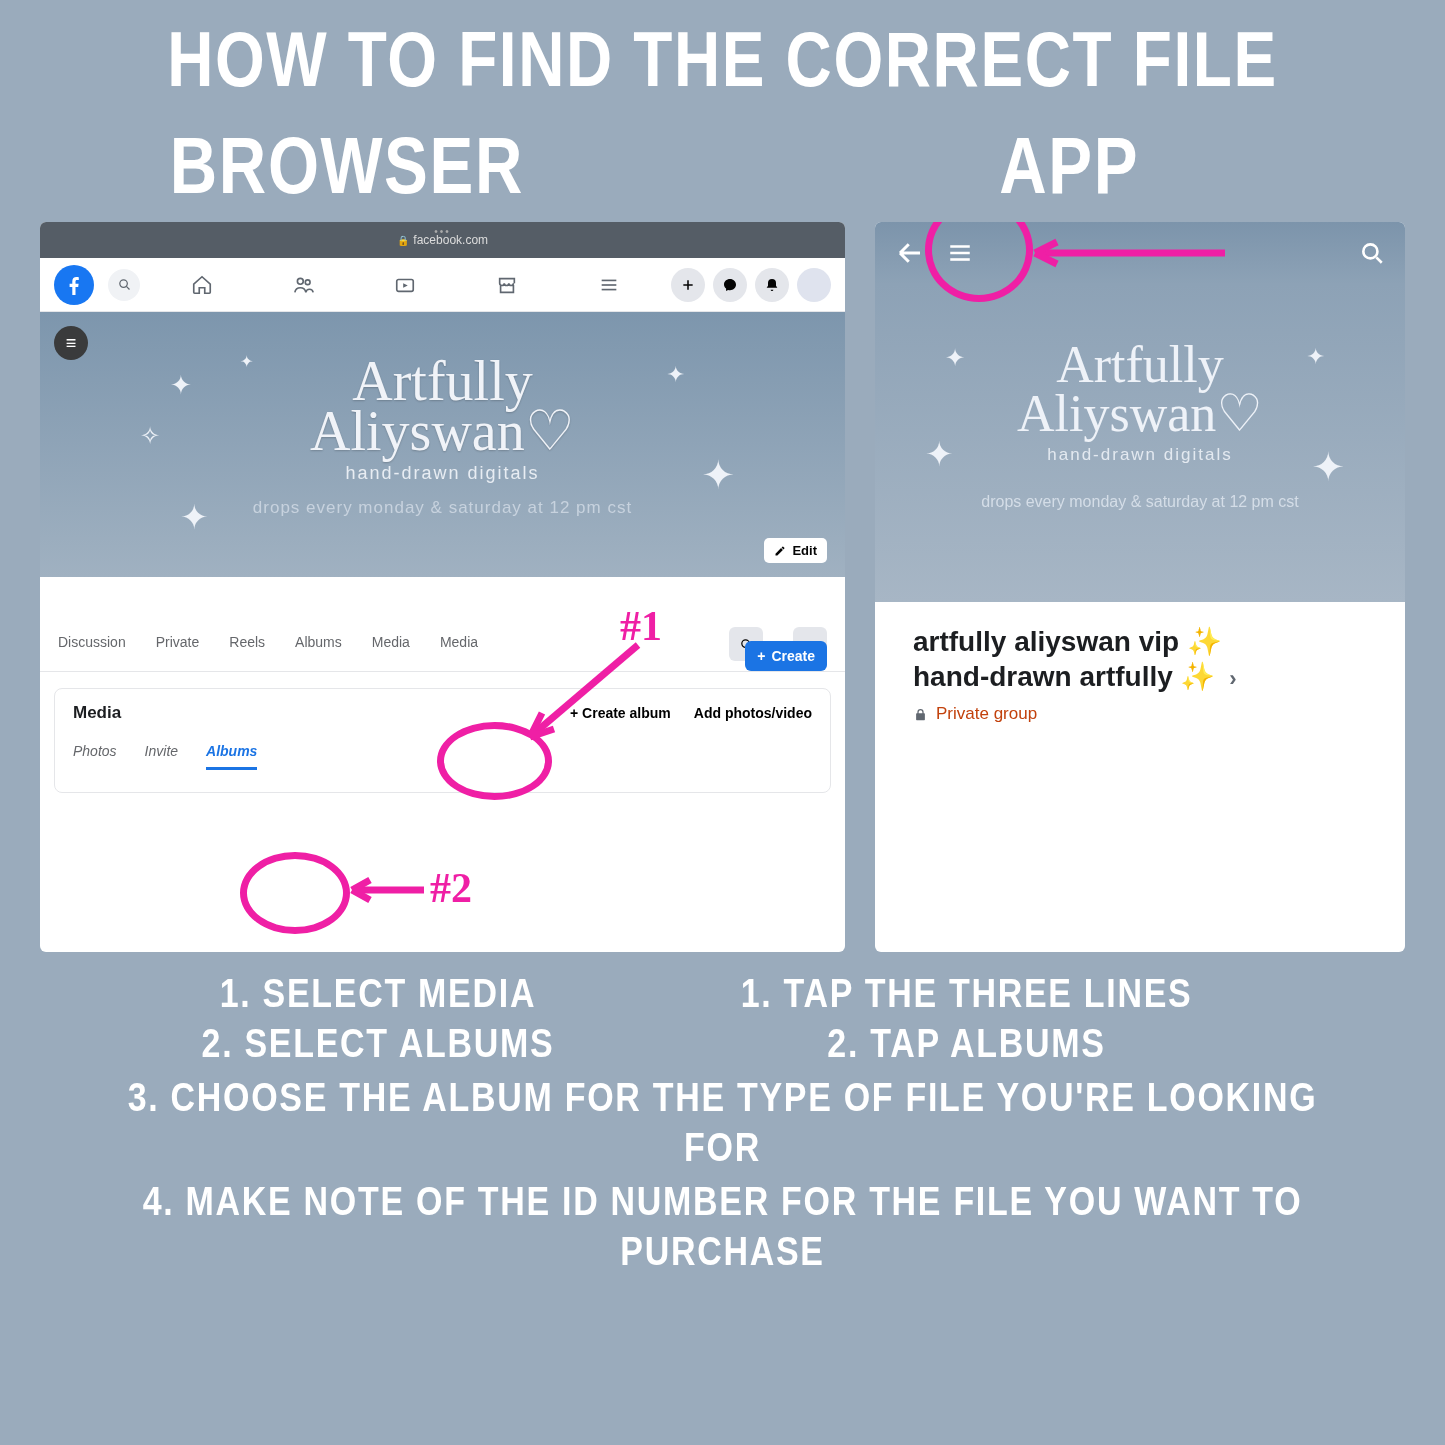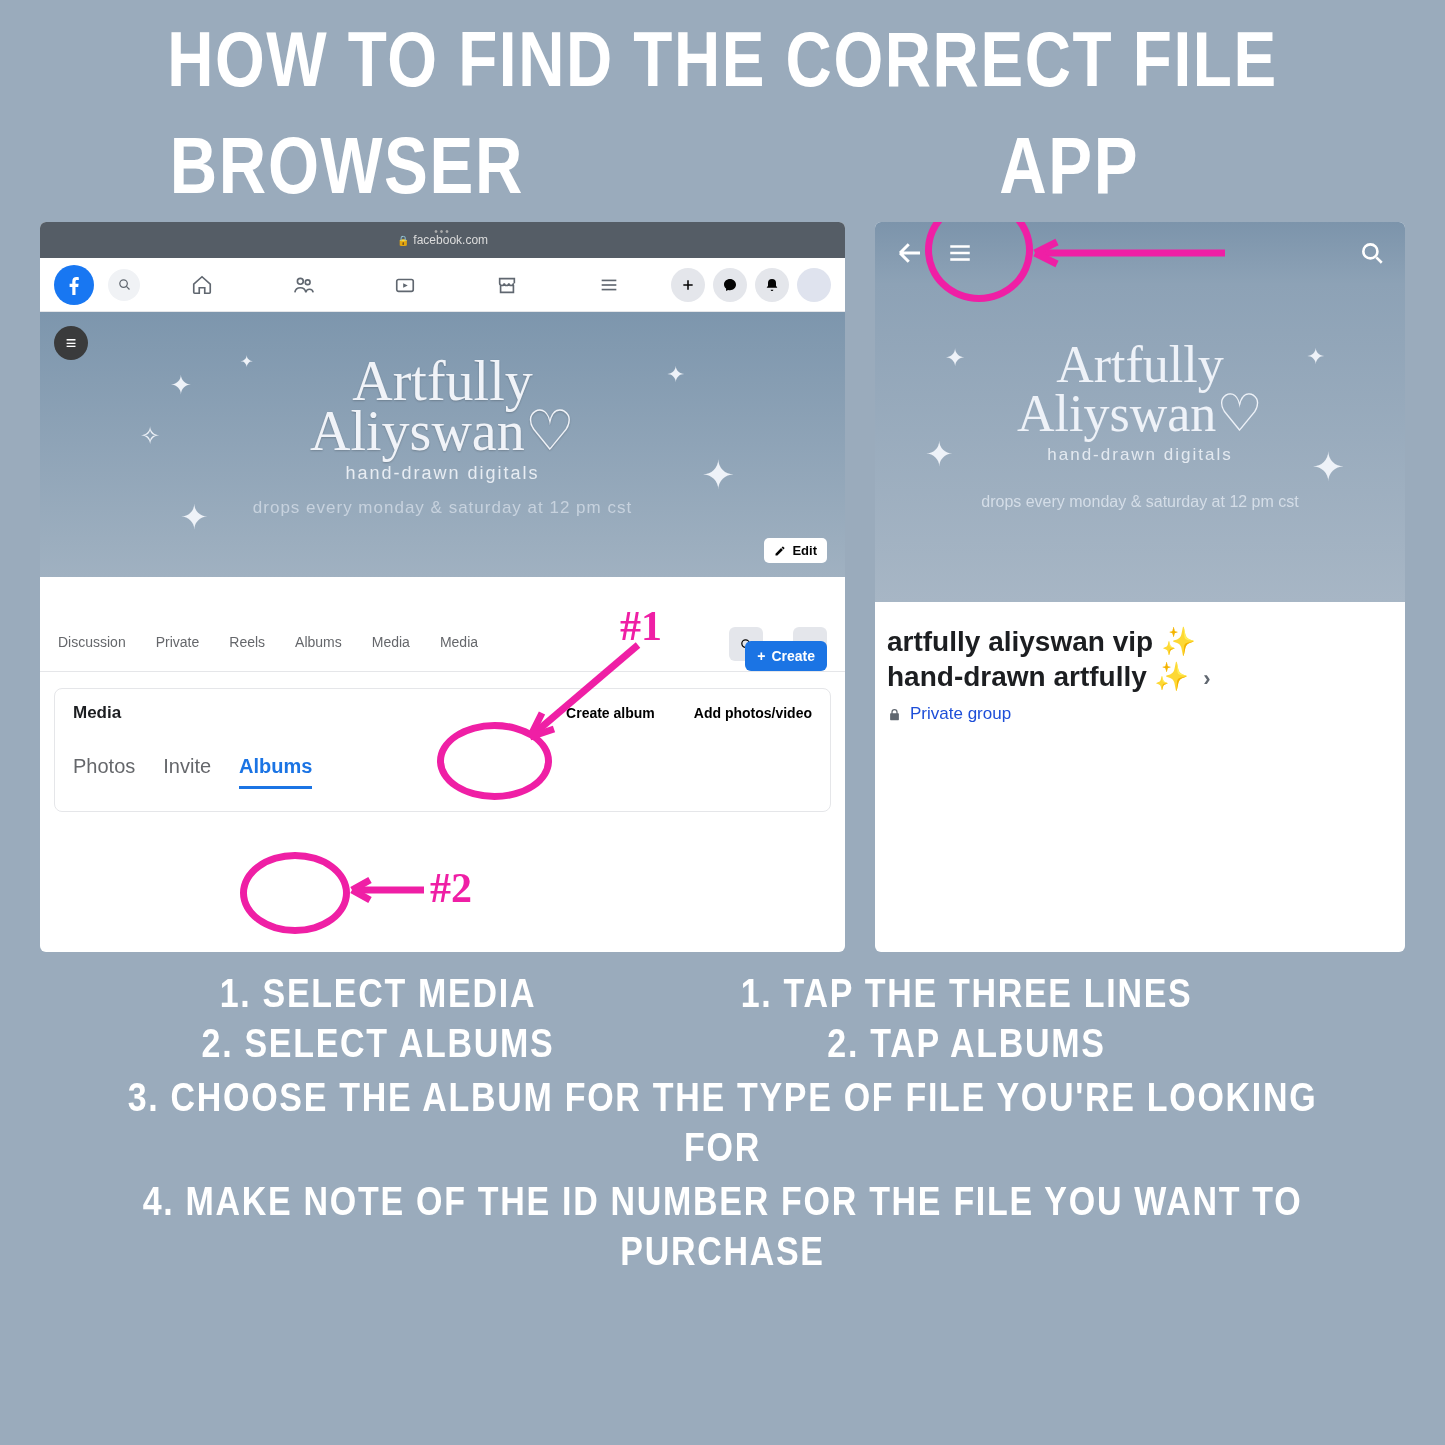--- a/index.html
+++ b/index.html
@@ -141,22 +141,22 @@
 
   .media-card {
     margin: 16px 14px 0; border: 1px solid #e5e6e9; border-radius: 8px;
     padding: 14px 18px 22px;
   }
   .media-card .row1 { display: flex; align-items: center; }
   .media-card .mtitle { font-size: 17px; font-weight: 700; }
   .media-card .row1 .sp { flex: 1; }
   .link-blue { color: #000000; font-size: 14px; font-weight: 600; cursor: pointer; }
   .link-blue.plus::before { content: "+ "; }
-  .link-blue + .link-blue { margin-left: 39px; }
-  .subtabs { display: flex; gap: 28px; font-size: 20px; margin-top: 32px; color: #65676b; }
+  .link-blue + .link-blue { margin-left: 23px; }
+  .subtabs { display: flex; gap: 28px; font-size: 14px; margin-top: 20px; color: #65676b; font-style: italic; }
   .subtabs .stab { padding-bottom: 8px; cursor: pointer; }
   .subtabs .stab.active { color: #1b74e4; border-bottom: 3px solid #1b74e4; font-weight: 600; }
 
   
   .anno { position: absolute; color: #ef1fa5; }
   .ring { border: 7px solid #ef1fa5; border-radius: 50%; background: transparent; }
   .hand { font-family: "Marker Felt", "Comic Sans MS", cursive; font-weight: 700; font-size: 42px; }
 
   
   .app-top {
@@ -169,24 +169,24 @@
   .app-ic.back svg { width: 30px; height: 30px; }
   .app-top .spacer { flex: 1; }
   .app-cover {
     height: 318px;
     background: linear-gradient(180deg, #8da2b6 0%, #a7b6c5 100%);
     position: relative; color: #fff; text-align: center;
   }
   .app-cover .logo-script { font-family: "Brush Script MT", cursive; font-size: 52px; line-height: .95; padding-top: 56px; color: #eef2f8; }
   .app-cover .sub1 { font-size: 17px; margin-top: 6px; color: #e3e9f0; letter-spacing: 2px; }
   .app-cover .sub2 { font-size: 16px; margin-top: 28px; color: #d4dde7; }
-  .app-group { padding: 22px 12px; }
+  .app-group { padding: 22px 38px; }
   .app-group .name { font-size: 28px; font-weight: 700; line-height: 1.25; }
   .app-group .name .chev { color: #606770; font-size: 22px; margin-left: 6px; }
-  .privacy { color: #1d4ed8; font-size: 17px; margin-top: 10px; display: flex; align-items: center; gap: 8px; }
+  .privacy { color: #c2410c; font-size: 17px; margin-top: 10px; display: flex; align-items: center; gap: 8px; }
   .privacy svg { width: 15px; height: 15px; fill: #606770; }
 
   
   .steps {
     margin-top: 16px;
     text-align: center;
     font-size: 40px;
     line-height: 1.25;
     transform: scaleX(0.85);
     transform-origin: center;

